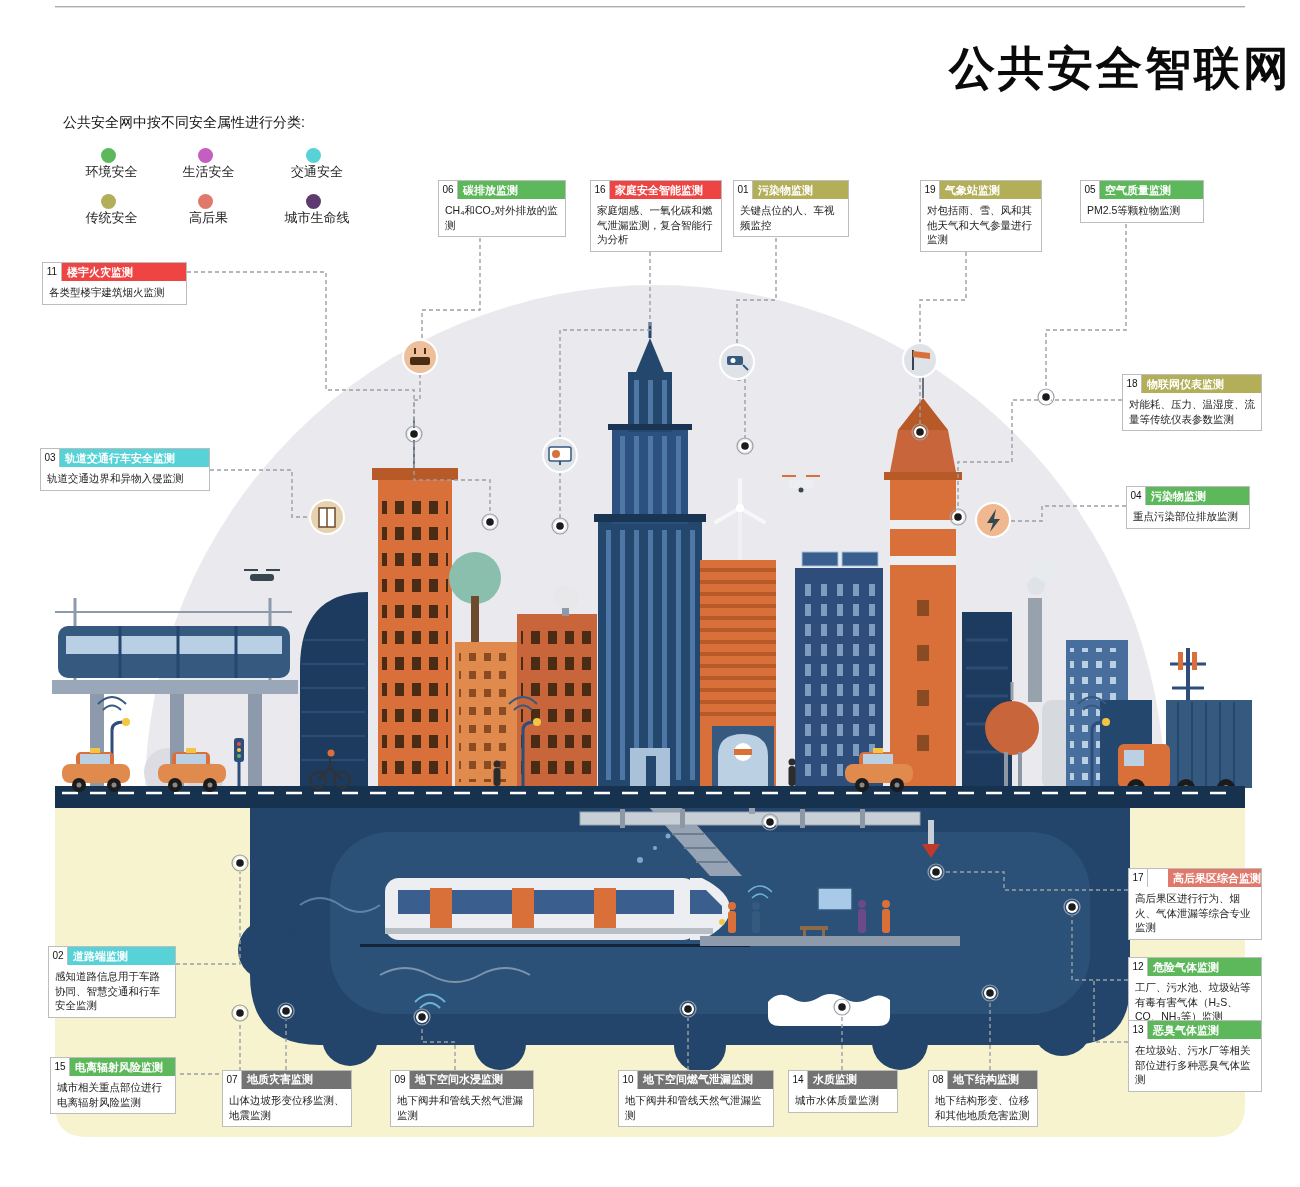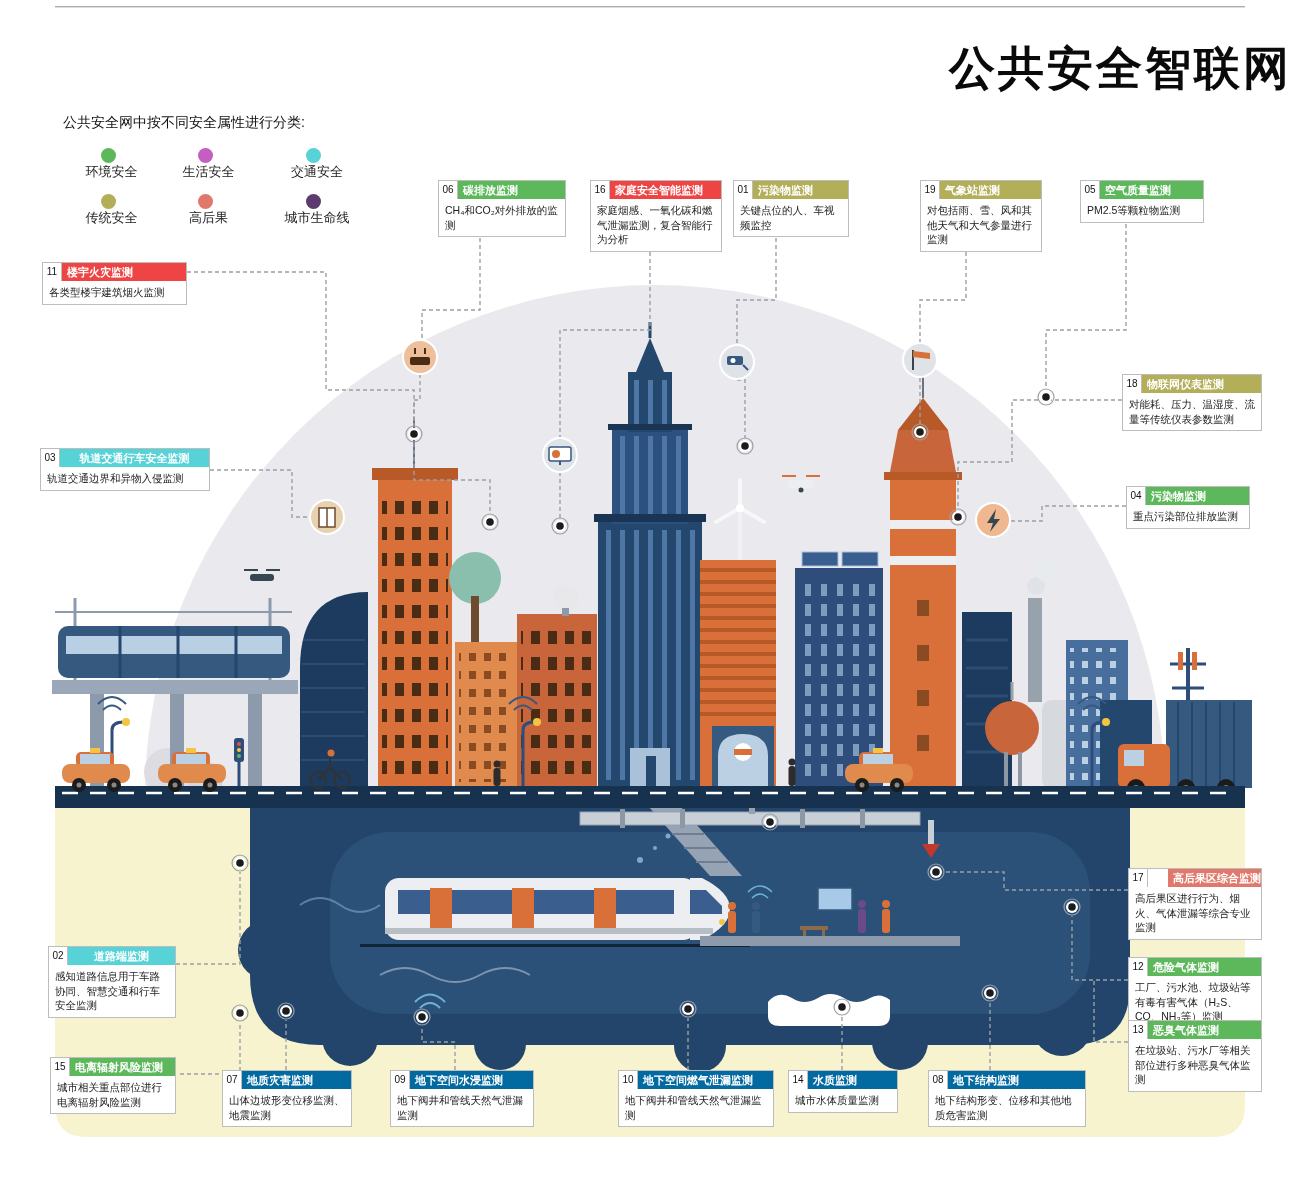--- a/index.html
+++ b/index.html
@@ -17,24 +17,24 @@
   
   .callout{position:absolute;background:#fff;border:1px solid #bdbdbd;box-sizing:border-box;}
   .co-h{display:flex;height:18px;align-items:stretch;}
   .co-num{background:#fff;color:#111;border-right:1px solid #bdbdbd;width:18px;
           text-align:center;font-weight:normal;font-size:10px;line-height:18px;flex:0 0 auto;}
   .co-t{flex:1;color:#fff;font-weight:bold;font-size:11px;line-height:18px;
         padding:0 5px;white-space:nowrap;overflow:hidden;}
   .co-b{background:#fff;padding:4px 6px;font-size:10.5px;line-height:1.4;color:#222;}
   .cat-env  .co-t{background:#5cb85a;}
   .cat-life .co-t{background:#ef4444;}
-  .cat-tra  .co-t{background:#57d3d8;text-align:center;}
+  .cat-tra  .co-t{background:#57d3d8;}
   .cat-trd  .co-t{background:#b3ae58;}
   .cat-hic  .co-t{background:#e0796b;margin-left:20px;}
-  .cat-lif  .co-t{background:#0369a1;}
+  .cat-lif  .co-t{background:#737373;font-family:Liberation Mono, monospace;}
 </style>
 </head>
 <body>
 
 <div class="stage">
 
 <svg class="scene" width="1300" height="1187" viewBox="0 0 1300 1187">
   <defs>
     <pattern id="winA" width="17" height="26" patternUnits="userSpaceOnUse">
       <rect x="4" y="7" width="9" height="13" fill="#4a2c14"></rect>
@@ -605,21 +605,21 @@
 </div>
 
 <div class="callout cat-lif" style="left:788px;top:1070px;width:110px">
   <div class="co-h">
         <span class="co-num">14</span>
         <span class="co-t">水质监测</span>
       </div>
   <div class="co-b">城市水体质量监测</div>
 </div>
 
-<div class="callout cat-lif" style="left:928px;top:1070px;width:158px">
+<div class="callout cat-lif" style="left:928px;top:1070px;width:110px">
   <div class="co-h">
         <span class="co-num">08</span>
         <span class="co-t">地下结构监测</span>
       </div>
   <div class="co-b">地下结构形变、位移和其他地质危害监测</div>
 </div>
 
 </div>
 
 </body></html>

